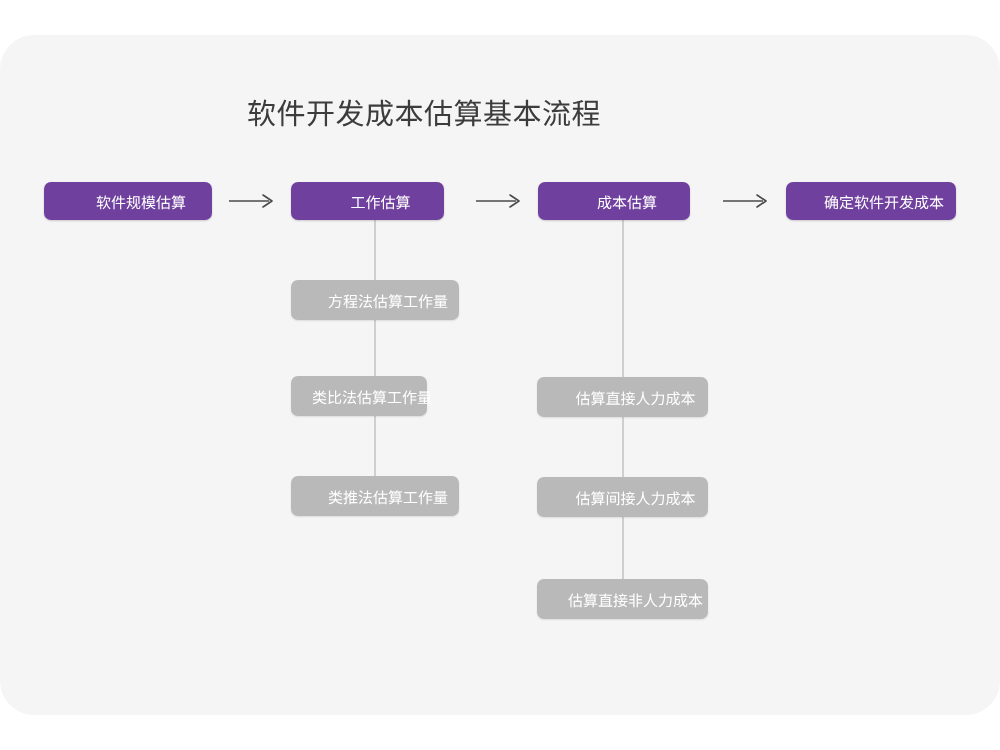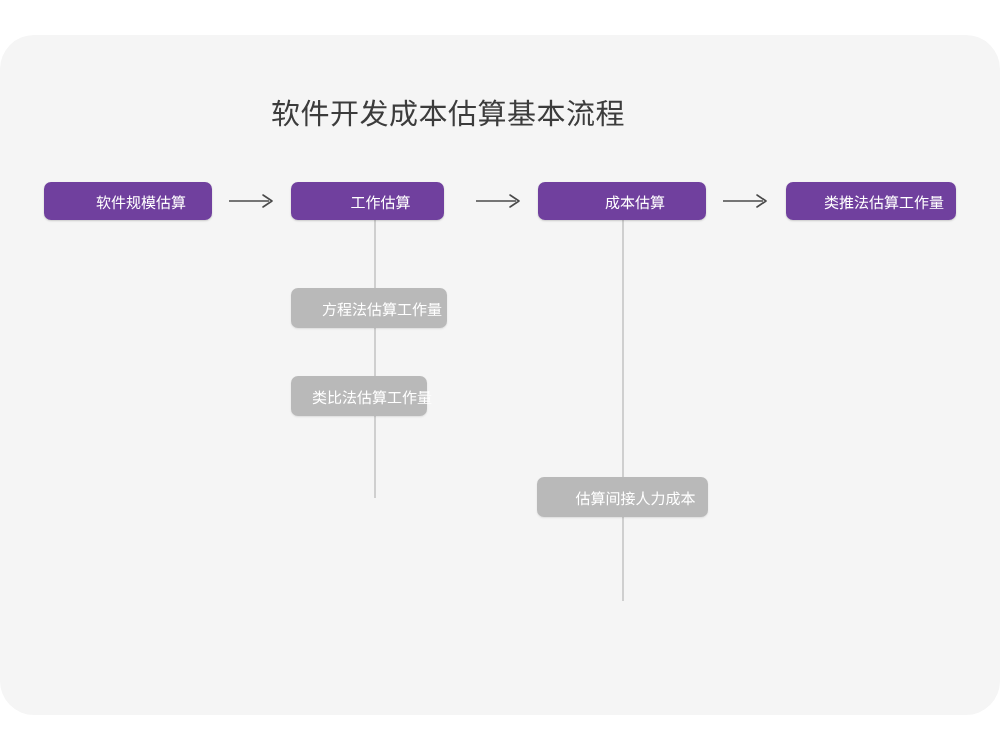--- a/index.html
+++ b/index.html
@@ -37,21 +37,20 @@
     position: absolute;
     left: 0;
     top: 95px;
     width: 848px;
     text-align: center;
     font-size: 29px;
     line-height: 38px;
     color: #3c3c3c;
     letter-spacing: 0.5px;
     white-space: nowrap;
-    padding-left: 24px;
   }
 
   
   .connector {
     position: absolute;
     width: 2px;
     background: #cfcfcf;
   }
 
   
@@ -121,34 +120,37 @@
 
   <div class="node primary" style="left:291px; top:182px; width:153px;">工作估算</div>
 
   <div class="arrow" style="left:473px; top:189px; width:52px;">
     <svg width="48" height="16" viewBox="0 0 48 16" aria-hidden="true">
       <path d="M1 8 H41" stroke="#4a4a4a" stroke-width="1.6" fill="none"></path>
       <path d="M35 2 L44 8 L35 14" stroke="#4a4a4a" stroke-width="1.6" fill="none" stroke-linecap="round" stroke-linejoin="round"></path>
     </svg>
   </div>
 
-  <div class="node primary" style="left:538px; top:182px; width:168px;">成本估算</div>
+  <div class="node primary" style="left:538px; top:182px; width:152px;">成本估算</div>
 
   <div class="arrow" style="left:720px; top:189px; width:52px;">
     <svg width="48" height="16" viewBox="0 0 48 16" aria-hidden="true">
       <path d="M1 8 H41" stroke="#4a4a4a" stroke-width="1.6" fill="none"></path>
       <path d="M35 2 L44 8 L35 14" stroke="#4a4a4a" stroke-width="1.6" fill="none" stroke-linecap="round" stroke-linejoin="round"></path>
     </svg>
   </div>
 
-  <div class="node primary" style="left:786px; top:182px; width:170px;">类推法估算工作量</div>
+  <div class="node primary" style="left:786px; top:182px; width:170px;">确定软件开发成本</div>
 
-  <div class="node secondary" style="left:291px; top:288px; width:156px;">方程法估算工作量</div>
+  <div class="node secondary" style="left:291px; top:280px; width:168px;">方程法估算工作量</div>
 
   <div class="node secondary" style="left:291px; top:376px; width:136px;">类比法估算工作量</div>
 
+  <div class="node secondary" style="left:291px; top:476px; width:168px;">类推法估算工作量</div>
 
 
+  <div class="node secondary" style="left:537px; top:377px; width:171px;">估算直接人力成本</div>
 
   <div class="node secondary" style="left:537px; top:477px; width:171px;">估算间接人力成本</div>
 
+  <div class="node secondary" style="left:537px; top:579px; width:171px;">估算直接非人力成本</div>
 
 </div>
 
 </body></html>

